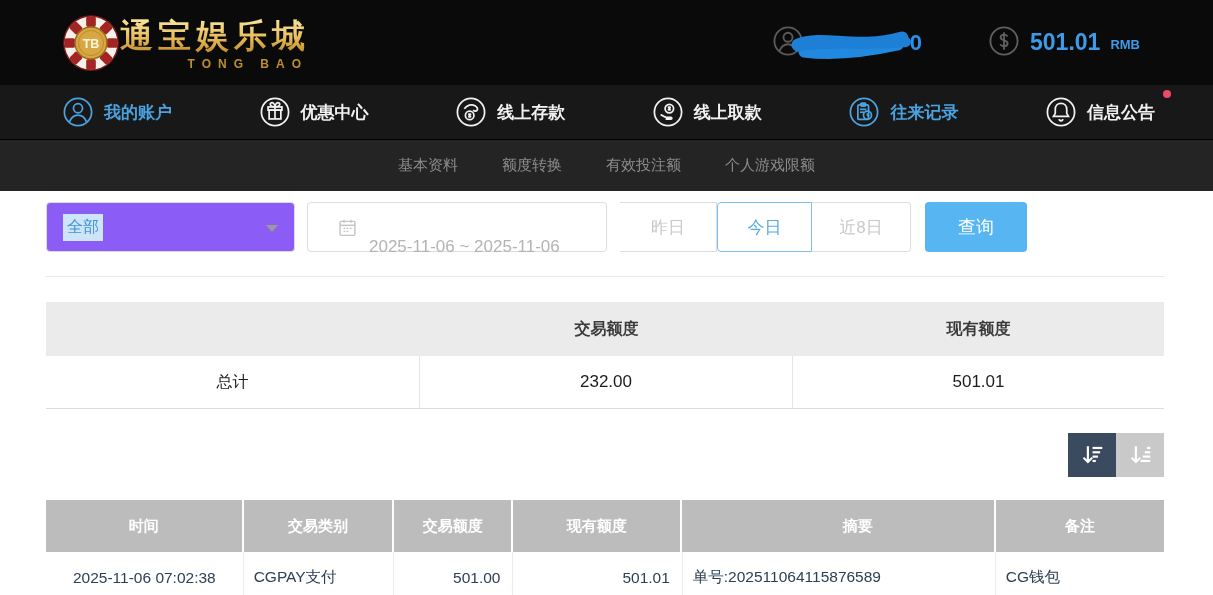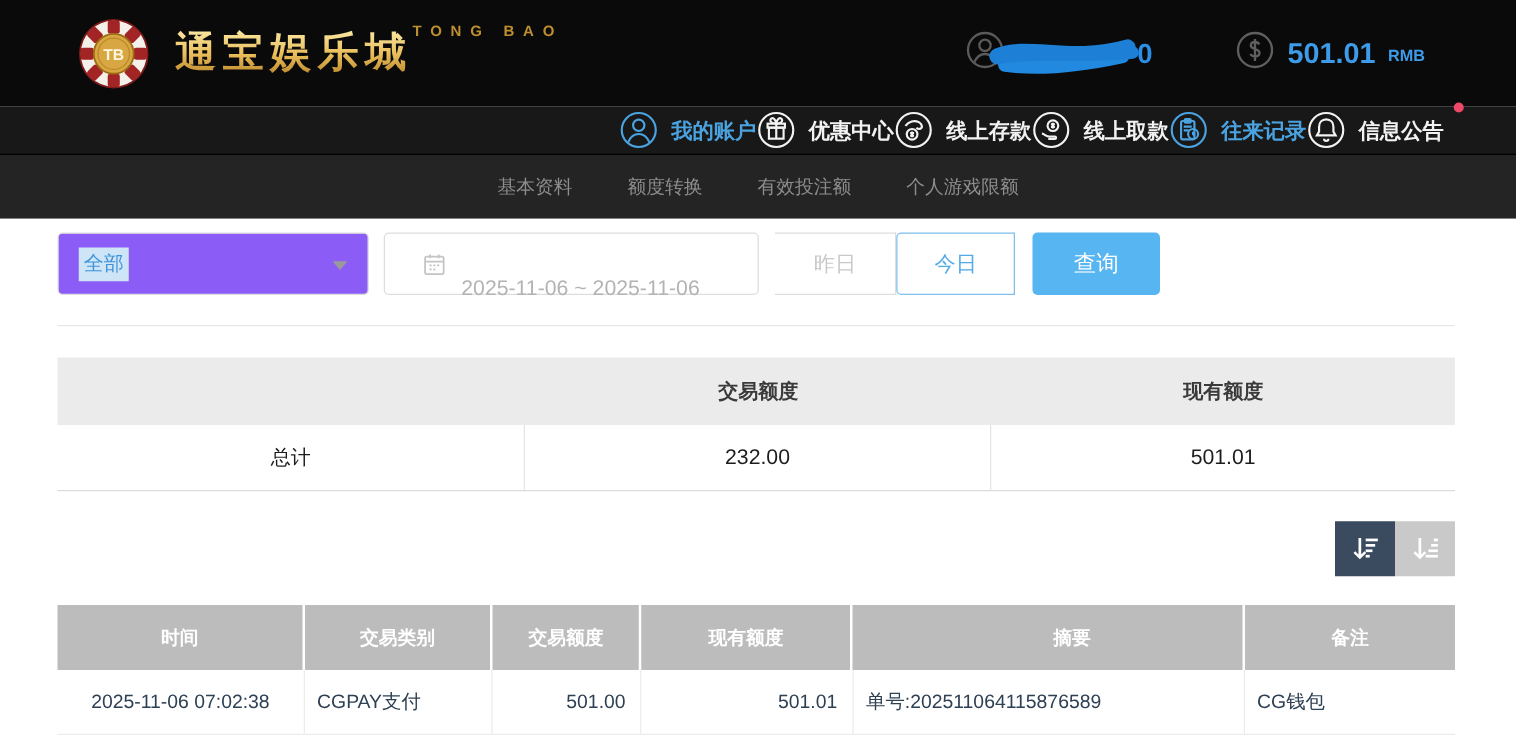--- a/index.html
+++ b/index.html
@@ -3,40 +3,40 @@
 <meta charset="utf-8">
 <style>
   * { margin:0; padding:0; box-sizing:border-box; }
   html,body { width:1213px; height:595px; overflow:hidden; background:#fff;
     font-family:"Liberation Sans", sans-serif; }
 
   
   .top-header { height:85px; background:#0a0a0a; display:flex; align-items:center; }
   .brand { display:flex; align-items:center; margin-left:62px; }
   .brand-chip { width:58px; height:58px; }
-  .brand-text { margin-left:20px; display:flex; flex-direction:row; }
+  .brand-text { margin-left:0; display:flex; flex-direction:column; }
   .brand-name { font-size:33px; font-weight:bold; letter-spacing:5px;
     background:linear-gradient(180deg,#fdf0b0 0%,#e9bd5a 52%,#b07a1f 100%);
     -webkit-background-clip:text; background-clip:text; color:transparent;
     font-family:"Liberation Serif", serif; }
   .brand-sub { font-size:12px; font-weight:bold; color:#bd8f2e; letter-spacing:7px;
     text-align:right; margin-top:-2px; padding-right:2px; }
   .header-right { margin-left:auto; margin-right:73px; display:flex; align-items:center; gap:66px; }
   .user-block { display:flex; align-items:center; position:relative; }
   .user-icon-wrap { color:#5a5a5a; }
   .scribble { margin-left:-14px; position:relative; top:2px; }
   .user-suffix { color:#2a8fe8; font-size:22px; font-weight:bold; margin-left:-12px; }
   .balance-block { display:flex; align-items:center; gap:10px; }
   .dollar-icon-wrap { color:#5f5f5f; }
   .balance-amount { color:#3d9be9; font-size:23px; font-weight:bold; }
   .balance-currency { color:#3d9be9; font-size:13px; font-weight:bold; align-self:center; margin-top:4px; }
 
   
-  .navbar { height:39px; background:#181818; display:flex; align-items:center;
-    justify-content:flex-end; padding:0 58px 0 62px; border-bottom:1px solid #000; }
+  .navbar { height:55px; background:#181818; display:flex; align-items:center;
+    justify-content:space-between; padding:0 58px 0 62px; border-bottom:1px solid #000; }
   .nav-item { display:flex; align-items:center; gap:10px; color:#f2f2f2; cursor:pointer; position:relative; }
   .nav-item .nav-label { font-size:17px; font-weight:bold; }
   .nav-item.active { color:#4aa3e0; }
   .nav-icon { display:block; }
   .nav-dot { position:absolute; top:-6px; right:-16px; width:8px; height:8px;
     border-radius:50%; background:#ef4868; }
 
   
   .subnav { height:51px; background:#242424; display:flex; align-items:center;
     justify-content:center; gap:44px; }
@@ -254,20 +254,21 @@
           <line x1="7.5" y1="16.5" x2="9.5" y2="16.5"></line>
             <line x1="11" y1="16.5" x2="13" y2="16.5"></line>
         </svg>
       </span>
       <span class="date-text">2025-11-06 ~ 2025-11-06</span>
     </div>
 
     <div class="quick-group">
       <button class="quick-btn b2">昨日</button>
       <button class="quick-btn b1 active">今日</button>
+      <button class="quick-btn b3">近8日</button>
     </div>
 
     <button class="search-btn">查询</button>
   </div>
 
   <hr class="hr-divider">
 
   <div class="summary-table">
     <div class="sum-head">
       <div class="sc c1"></div>

